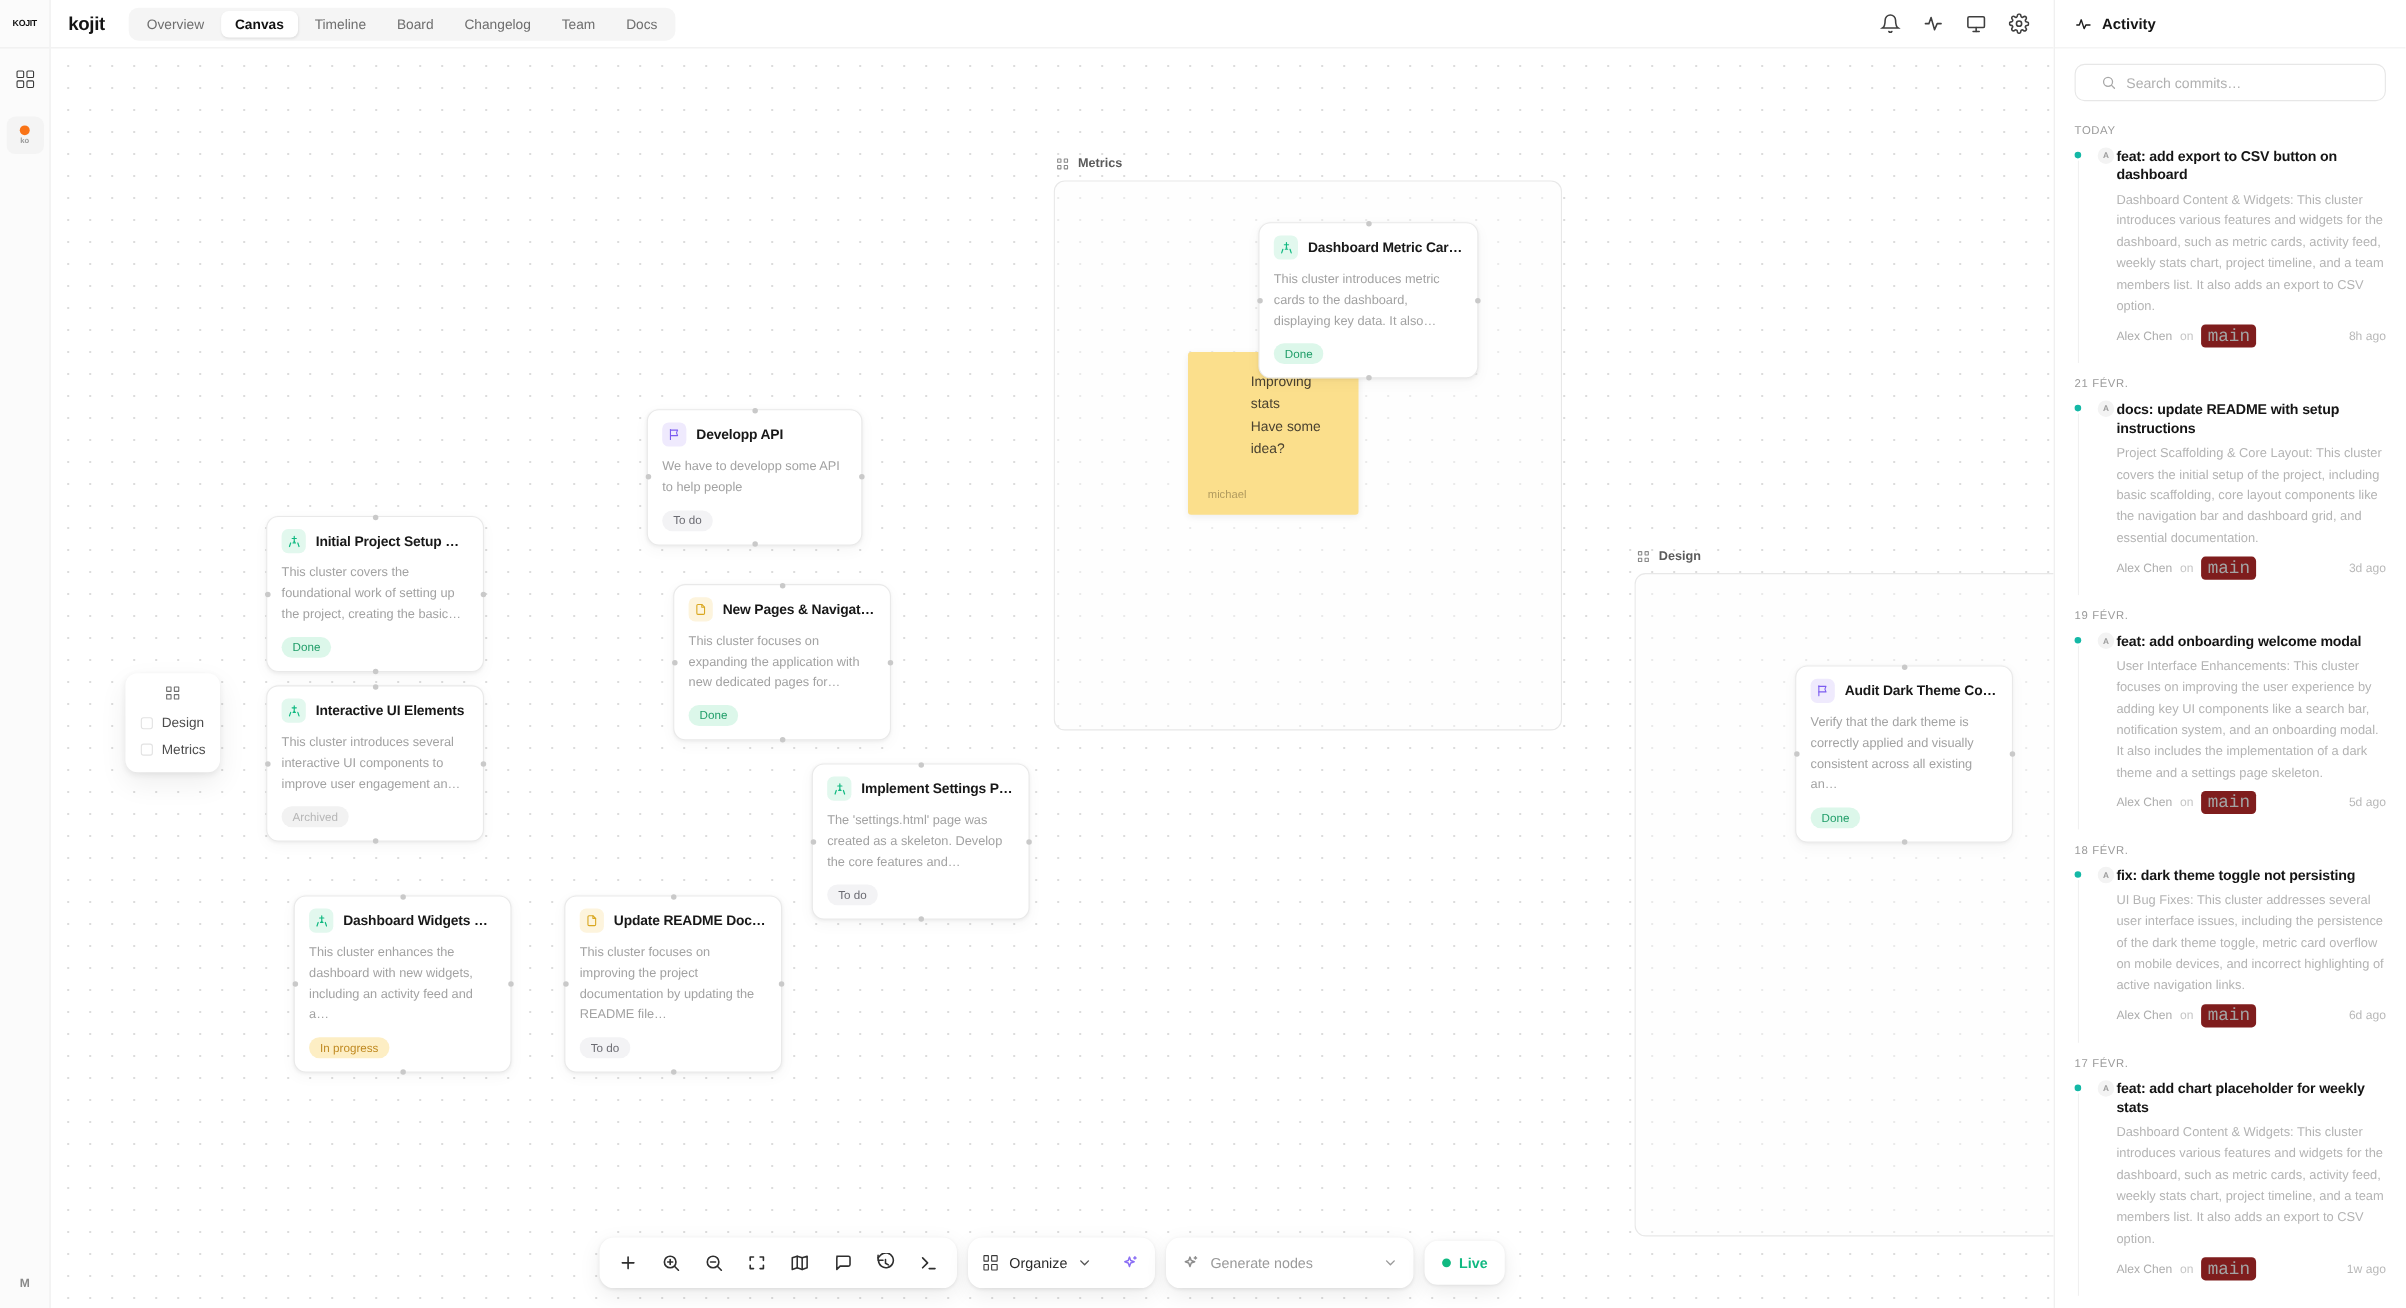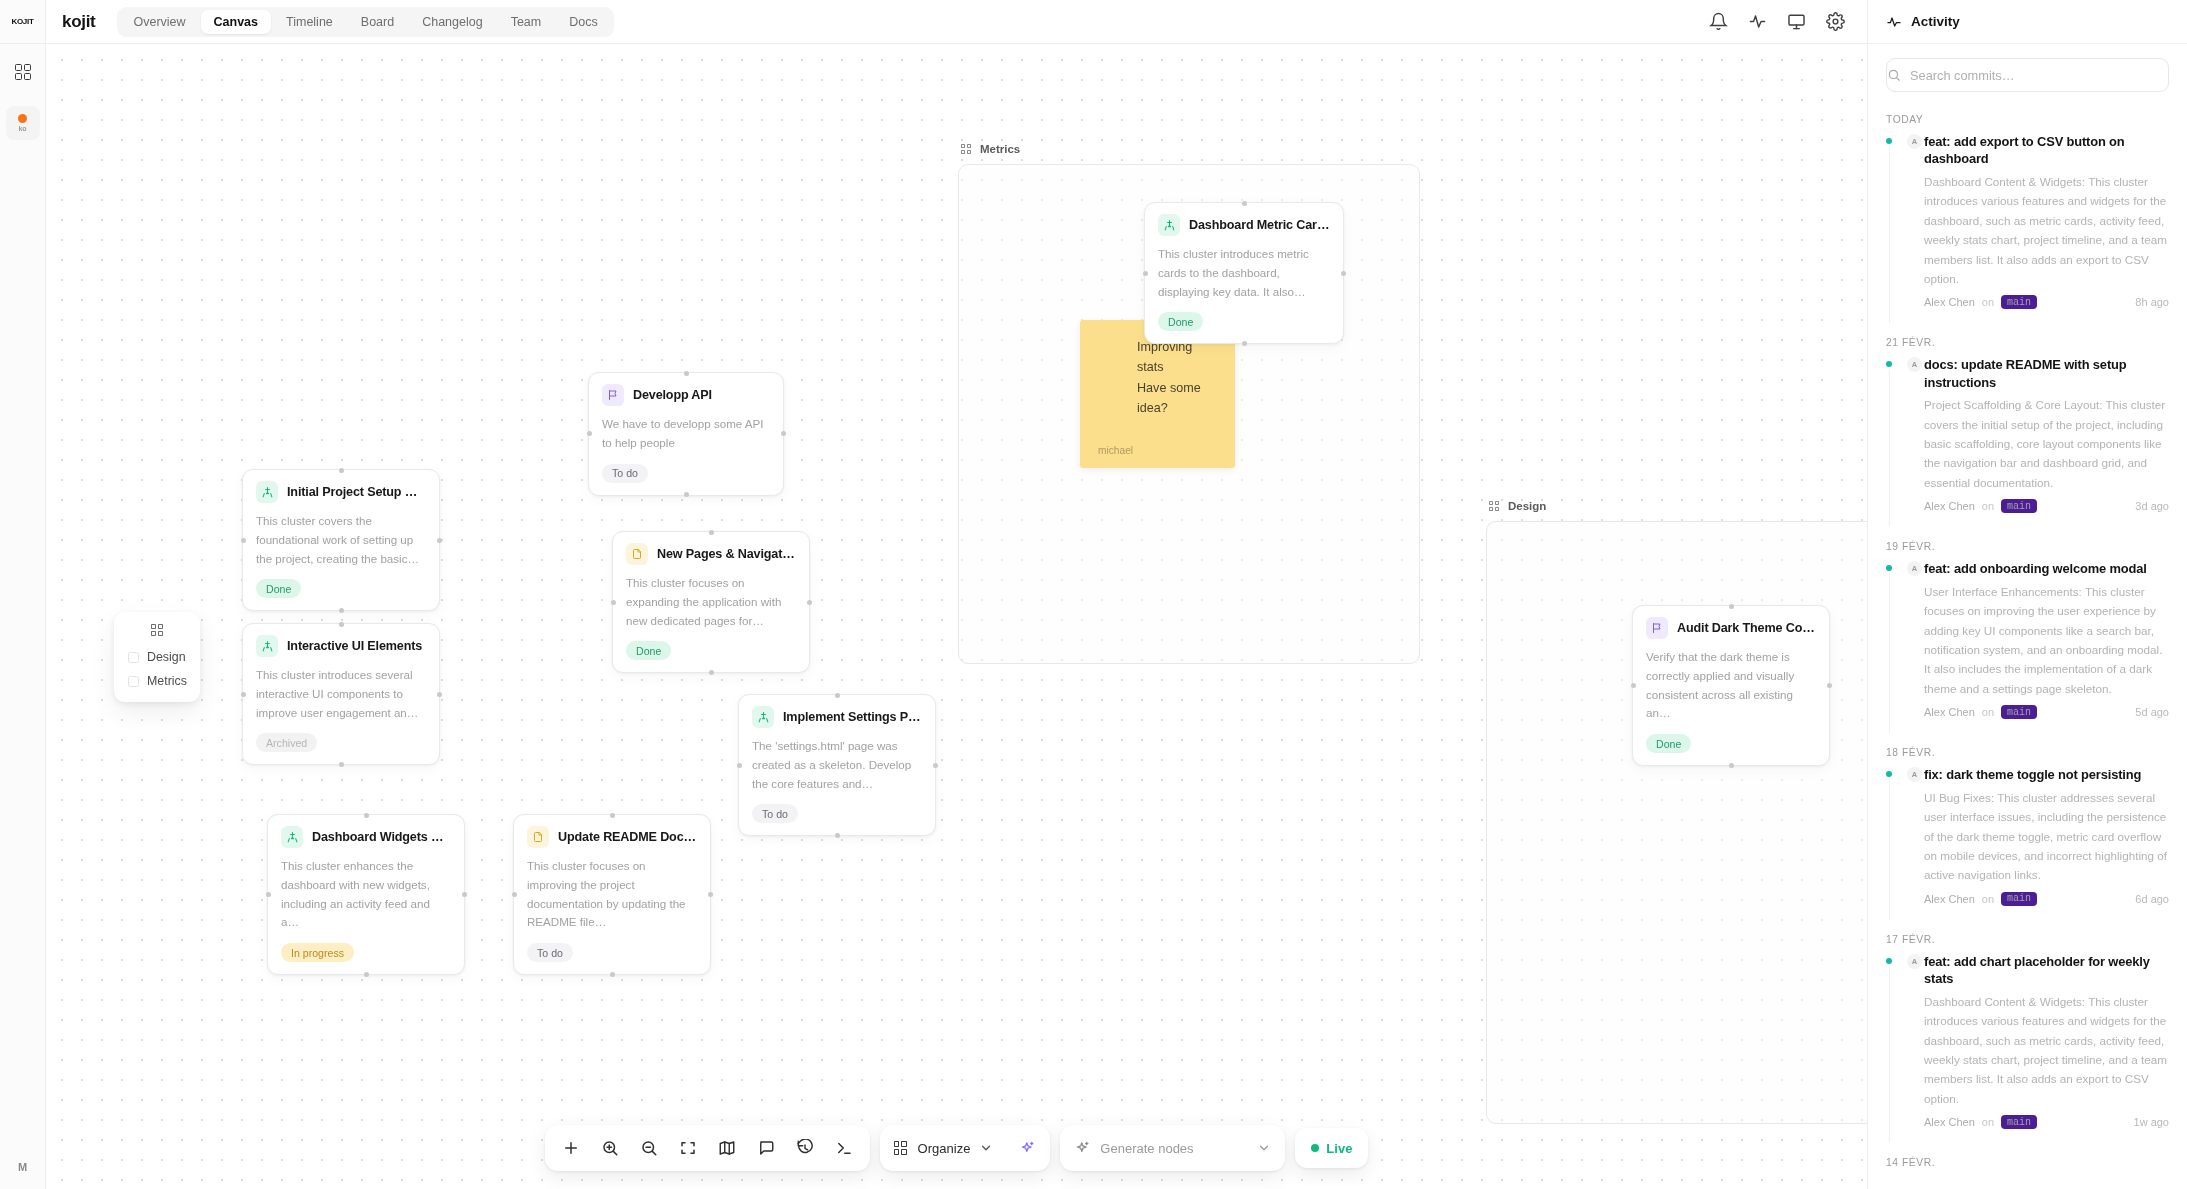--- a/index.html
+++ b/index.html
@@ -177,21 +177,21 @@
     display: flex; flex-direction: column; position: relative; z-index: 35;
   }
   .act-head {
     height: 44px; flex: 0 0 44px; border-bottom: 1px solid #f0f0f0;
     display: flex; align-items: center; gap: 9px; padding: 0 18px;
   }
   .act-title { font-size: 13.5px; font-weight: 700; color: #151515; }
   .act-search-wrap { padding: 14px 18px 10px; }
   .act-search {
     display: flex; align-items: center; gap: 9px;
-    border: 1px solid #e7e7e7; border-radius: 9px; height: 34px; padding: 0 0;
+    border: 1px solid #e7e7e7; border-radius: 9px; height: 34px; padding: 0 23px;
   }
   .act-search input {
     border: none; outline: none; flex: 1; font-size: 12.8px; color: #303030;
     font-family: "Liberation Sans", sans-serif; background: transparent;
   }
   .act-search input::placeholder { color: #b0b0b0; }
   .act-list { flex: 1; overflow: hidden; padding: 0 18px 0; }
   .day-label {
     font-size: 10.3px; color: #9b9b9b; letter-spacing: .55px; font-weight: 500;
     text-transform: uppercase; margin: 12px 0 8px;
@@ -211,21 +211,21 @@
     display: flex; align-items: center; justify-content: center;
     font-size: 7.5px; color: #9a9a9a; font-weight: 700;
   }
   .c-main { flex: 1; min-width: 0; }
   .c-msg { font-size: 12.9px; font-weight: 700; color: #141414; line-height: 1.35; letter-spacing: -.15px;}
   .c-desc { font-size: 11.7px; color: #b4b4b4; line-height: 1.66; margin-top: 4px; }
   .c-meta { display: flex; align-items: center; gap: 7px; margin-top: 7px; }
   .c-author { font-size: 11px; color: #adadad; }
   .c-on { font-size: 11px; color: #c6c6c6; }
   .c-branch {
-    font-size: 10px; color: #a3a3a3; background: #4c1d95; border-radius: 4px; padding: 1.5px 6px;
+    font-size: 16px; color: #a3a3a3; background: #7f1d1d; border-radius: 4px; padding: 1.5px 6px;
     font-family: "Liberation Mono", monospace;
   }
   .c-when { margin-left: auto; font-size: 11px; color: #b9b9b9; }
 </style>
 </head>
 <body>
 
 <div id="app">
 
   <div class="rail">

